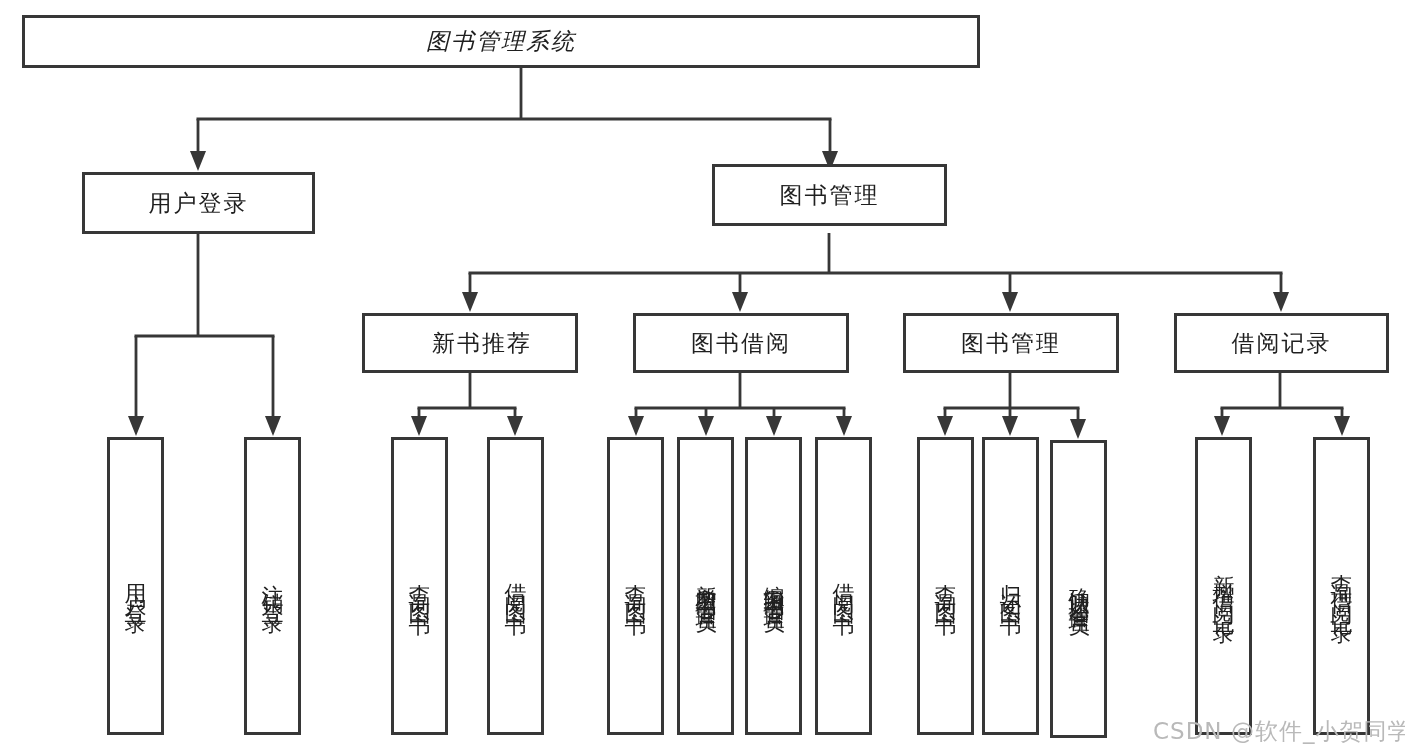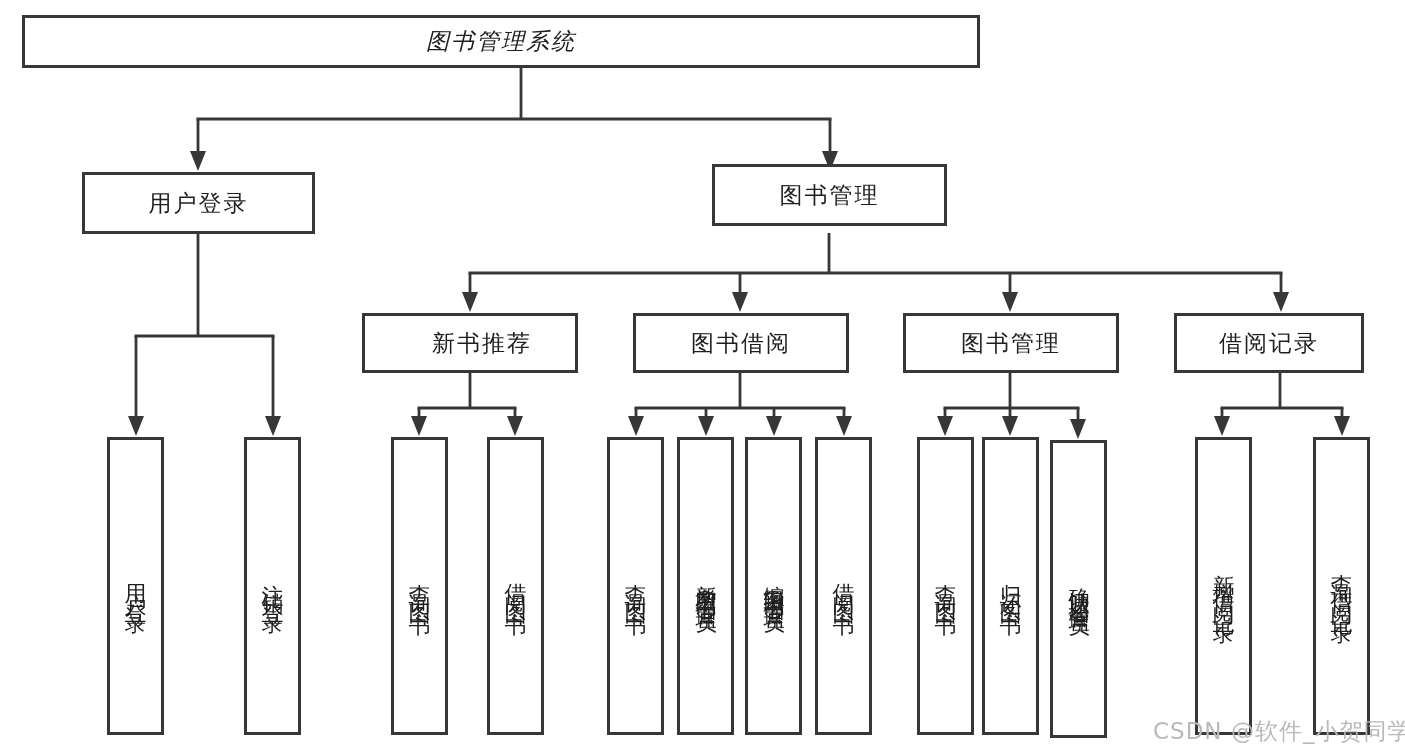--- a/index.html
+++ b/index.html
@@ -140,21 +140,21 @@
 
   <div class="hnode" style="left:362px;top:313px;width:216px;height:60px;padding-left:24px;">
     <span>新书推荐</span>
   </div>
   <div class="hnode" style="left:633px;top:313px;width:216px;height:60px;">
     <span>图书借阅</span>
   </div>
   <div class="hnode" style="left:903px;top:313px;width:216px;height:60px;">
     <span>图书管理</span>
   </div>
-  <div class="hnode" style="left:1174px;top:313px;width:190px;height:60px;">
+  <div class="hnode" style="left:1174px;top:313px;width:215px;height:60px;">
     <span>借阅记录</span>
   </div>
 
   <div class="leaf" style="left:107px;top:437px;">
     <span class="vtext">用户登录</span>
   </div>
   <div class="leaf" style="left:244px;top:437px;">
     <span class="vtext">注销登录</span>
   </div>
 

